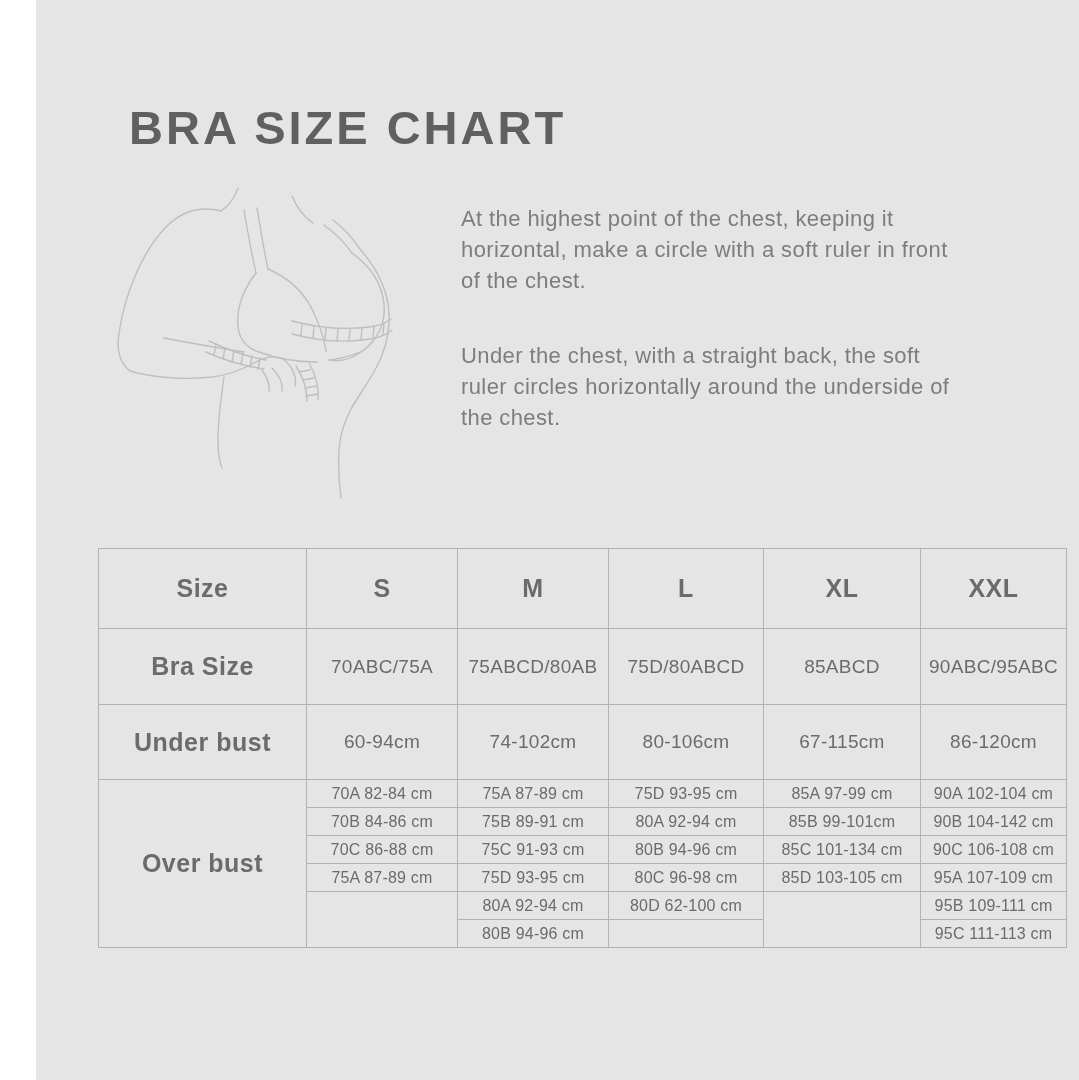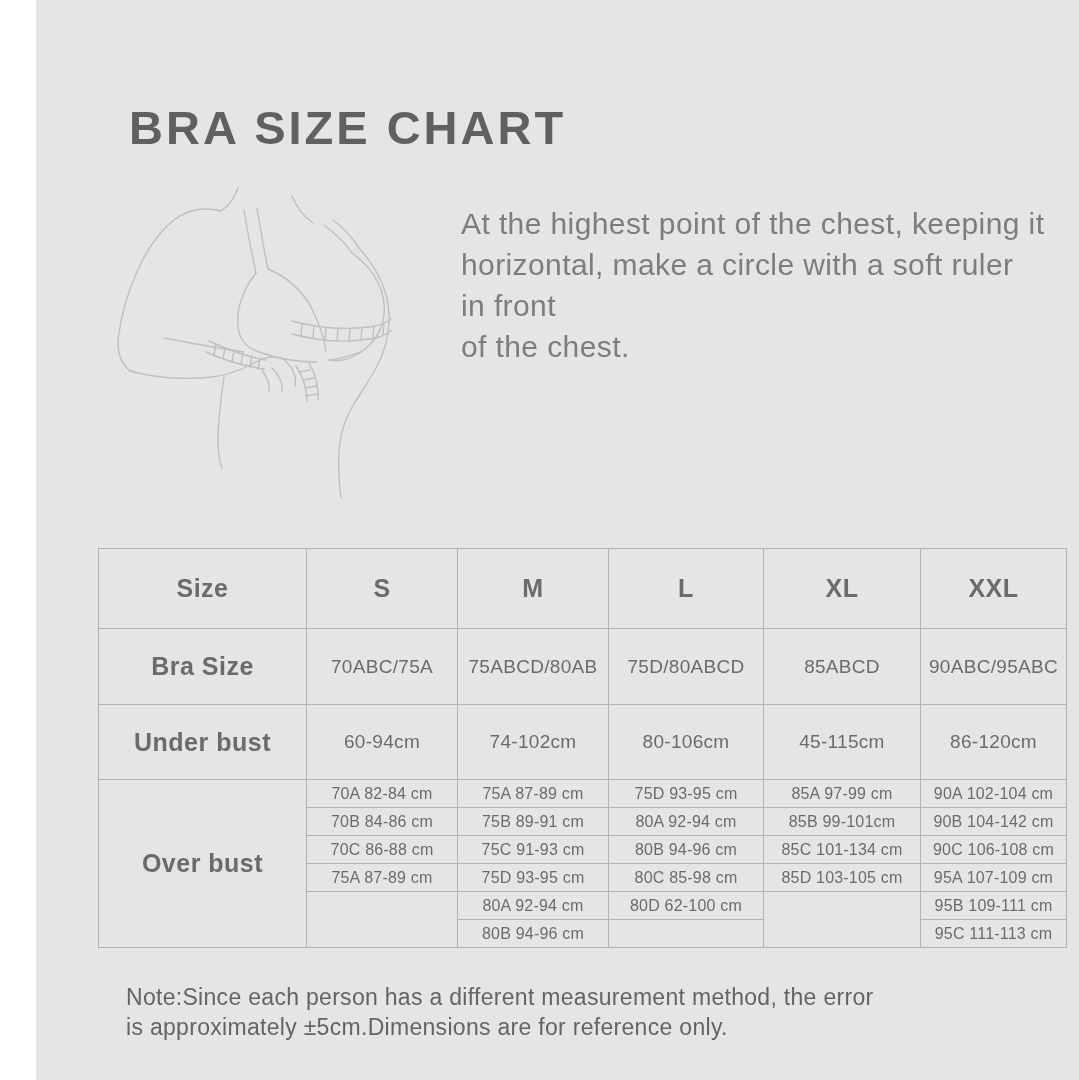--- a/index.html
+++ b/index.html
@@ -36,22 +36,22 @@
     width: 585px;
   }
   .sections h2 {
     font-size: 29px;
     font-weight: 700;
     letter-spacing: 0.2px;
     color: #4e4e4e;
   }
   .sections p {
     margin-top: 9px;
-    font-size: 30px;
-    line-height: 41px;
+    font-size: 22px;
+    line-height: 31px;
     letter-spacing: 0.4px;
     color: #7d7d7d;
     white-space: pre-line;
   }
   .section-lower { margin-top: 44px; }
   table.size-chart {
     position: absolute;
     left: 62px;
     top: 548px;
     width: 968px;
@@ -133,20 +133,23 @@
     </svg>
   </div>
 
   <div class="sections">
     <section class="section-upper">
       <p>At the highest point of the chest, keeping it
 horizontal, make a circle with a soft ruler in front
 of the chest.</p>
     </section>
     <section class="section-lower">
+      <p>Under the chest, with a straight back, the soft
+ruler circles horizontally around the underside of
+the chest.</p>
     </section>
   </div>
 
   <table class="size-chart">
     <colgroup>
       <col style="width:208px">
         <col style="width:151px">
         <col style="width:151px">
       <col style="width:155px">
         <col style="width:157px">
@@ -167,21 +170,21 @@
         <td class="mid-cell">75ABCD/80AB</td>
         <td class="mid-cell">75D/80ABCD</td>
         <td class="mid-cell">85ABCD</td>
         <td class="mid-cell">90ABC/95ABC</td>
       </tr>
       <tr class="under-row">
         <td class="row-label">Under bust</td>
         <td class="mid-cell">60-94cm</td>
         <td class="mid-cell">74-102cm</td>
         <td class="mid-cell">80-106cm</td>
-        <td class="mid-cell">45-115cm</td>
+        <td class="mid-cell">67-115cm</td>
         <td class="mid-cell">86-120cm</td>
       </tr>
       <tr class="sub-row">
         <td class="row-label" rowspan="6">Over bust</td>
         <td class="sub-cell">70A 82-84 cm</td>
         <td class="sub-cell">75A 87-89 cm</td>
         <td class="sub-cell">75D 93-95 cm</td>
         <td class="sub-cell">85A 97-99 cm</td>
         <td class="sub-cell">90A 102-104 cm</td>
       </tr>
@@ -195,35 +198,33 @@
       <tr class="sub-row">
         <td class="sub-cell">70C 86-88 cm</td>
         <td class="sub-cell">75C 91-93 cm</td>
         <td class="sub-cell">80B 94-96 cm</td>
         <td class="sub-cell">85C 101-134 cm</td>
         <td class="sub-cell">90C 106-108 cm</td>
       </tr>
       <tr class="sub-row">
         <td class="sub-cell">75A 87-89 cm</td>
         <td class="sub-cell">75D 93-95 cm</td>
-        <td class="sub-cell">80C 85-98 cm</td>
+        <td class="sub-cell">80C 96-98 cm</td>
         <td class="sub-cell">85D 103-105 cm</td>
         <td class="sub-cell">95A 107-109 cm</td>
       </tr>
       <tr class="sub-row">
         <td class="sub-cell" rowspan="2"></td>
         <td class="sub-cell">80A 92-94 cm</td>
         <td class="sub-cell">80D 62-100 cm</td>
         <td class="sub-cell" rowspan="2"></td>
         <td class="sub-cell">95B 109-111 cm</td>
       </tr>
       <tr class="sub-row">
         <td class="sub-cell">80B 94-96 cm</td>
         <td class="sub-cell"></td>
         <td class="sub-cell">95C 111-113 cm</td>
       </tr>
     </tbody>
   </table>
 
-  <p class="note">Note:Since each person has a different measurement method, the error
-is approximately ±5cm.Dimensions are for reference only.</p>
 
 </div>
 
 </body></html>

